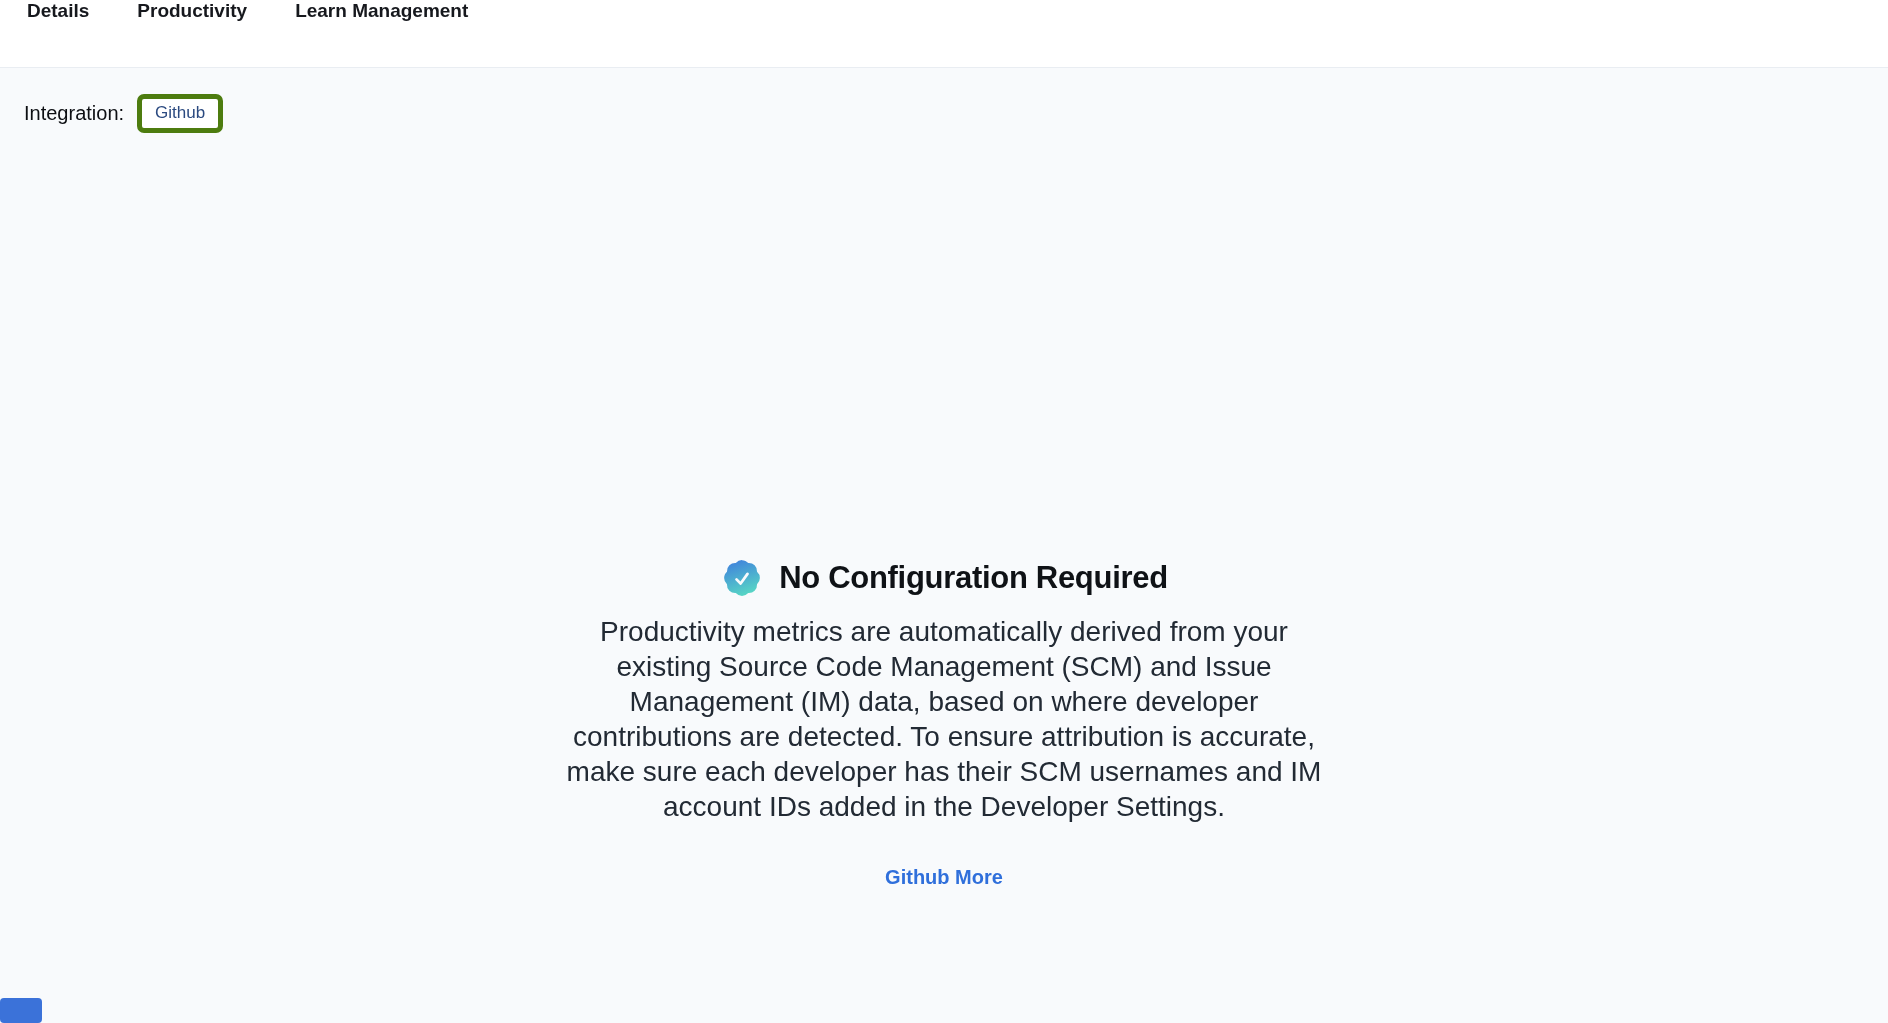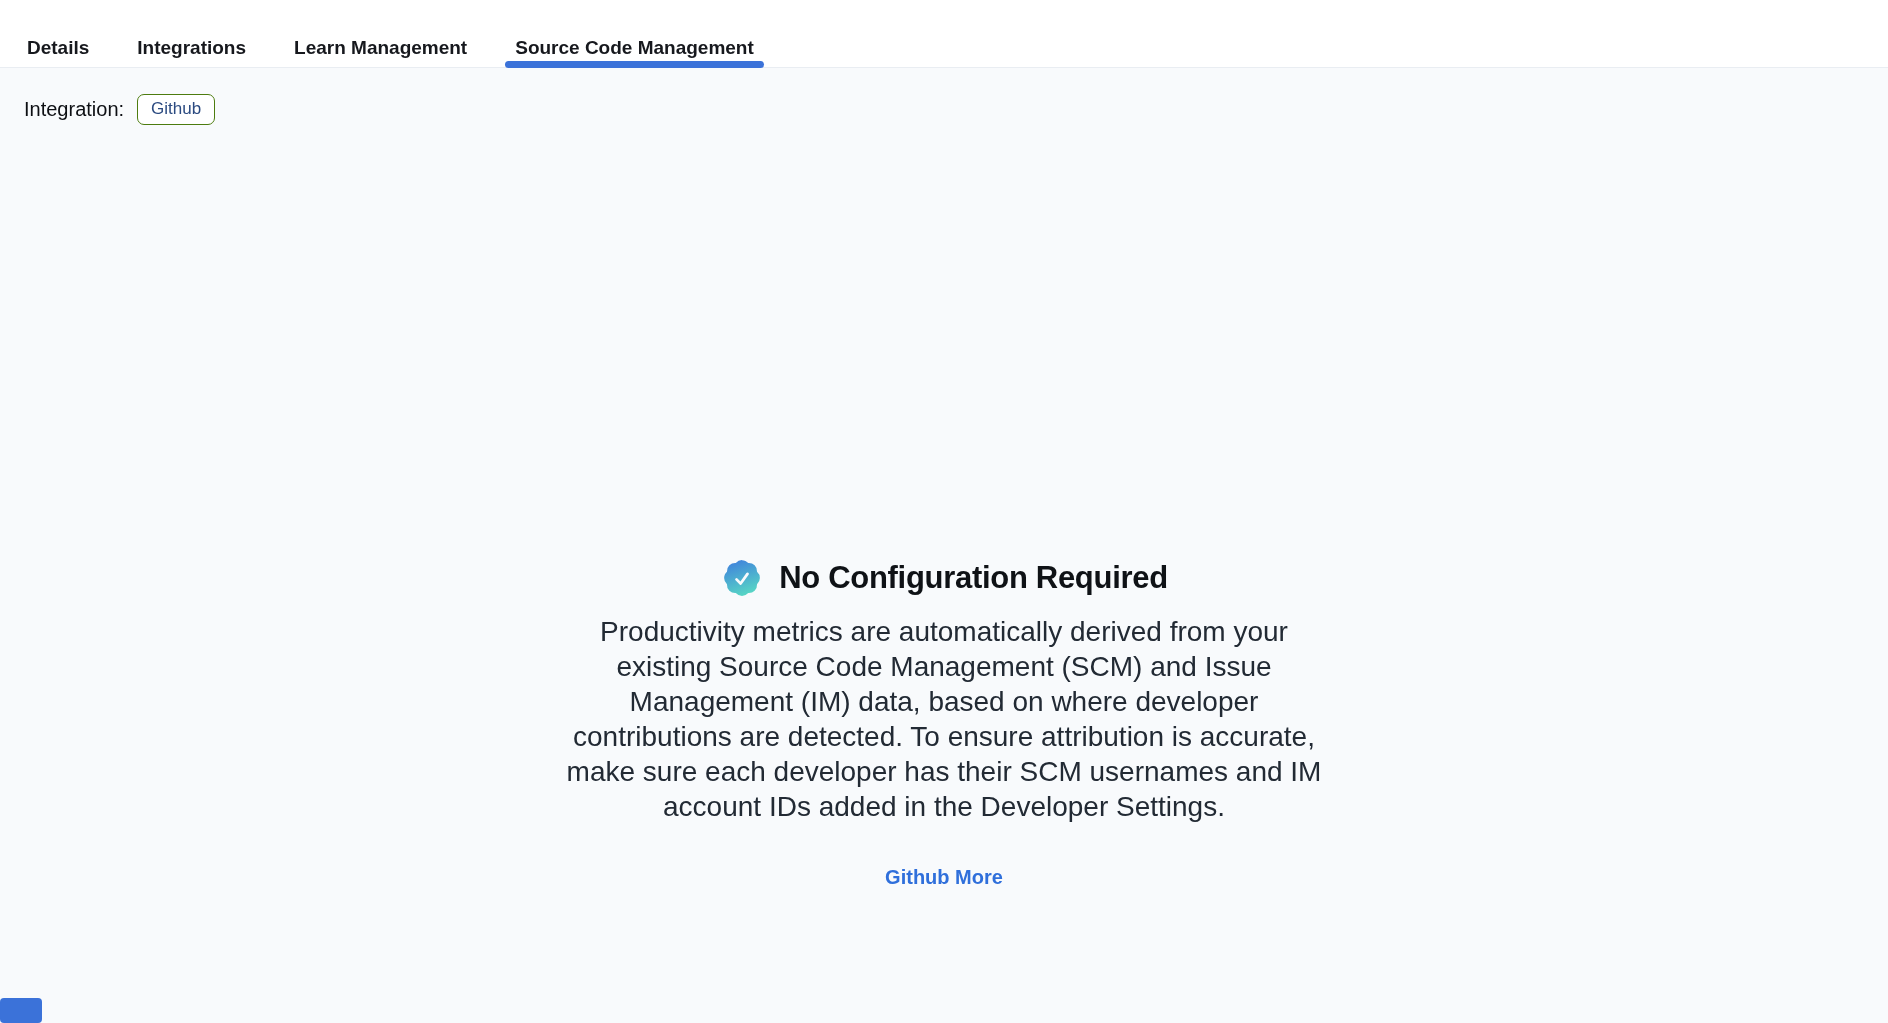--- a/index.html
+++ b/index.html
@@ -17,22 +17,22 @@
     height: 68px;
     background: #ffffff;
     border-bottom: 1px solid #e9edf2;
     display: flex;
     align-items: stretch;
     padding-left: 17px;
   }
   .tab {
     position: relative;
     display: flex;
-    align-items: flex-end;
-    padding: 8px 10px;
+    align-items: flex-start;
+    padding: 0 10px;
     margin-right: 28px;
     font-size: 19px;
     font-weight: 700;
     color: #16181d;
     white-space: nowrap;
     cursor: pointer;
   }
   .tab-indicator {
     position: absolute;
     left: 0; right: 0; bottom: -1px;
@@ -51,21 +51,21 @@
     align-items: center;
     gap: 13px;
     padding: 26px 4px 0 24px;
   }
   .integration-label {
     font-size: 20px;
     color: #0d0f13;
   }
   .chip {
     background: #ffffff;
-    border: 1px solid #4d7c0f;
+    border: 5px solid #4d7c0f;
     border-radius: 7px;
     padding: 4px 13px 5px;
     font-size: 17px;
     color: #2b4a80;
     line-height: 1.2;
     cursor: pointer;
   }
 
   
   .empty-state {
@@ -120,28 +120,24 @@
   }
 </style>
 </head>
 <body>
 
 <header class="tabbar">
   <div class="tab">
     <span>Details</span>
   </div>
   <div class="tab">
-    <span>Integrations</span>
+    <span>Productivity</span>
   </div>
   <div class="tab">
     <span>Learn Management</span>
-  </div>
-  <div class="tab active">
-    <span>Source Code Management</span>
-    <span class="tab-indicator"></span>
   </div>
 </header>
 
 <main class="content">
 
   <div class="integration-row">
     <span class="integration-label">Integration:</span>
     <span class="chip">Github</span>
   </div>
 

